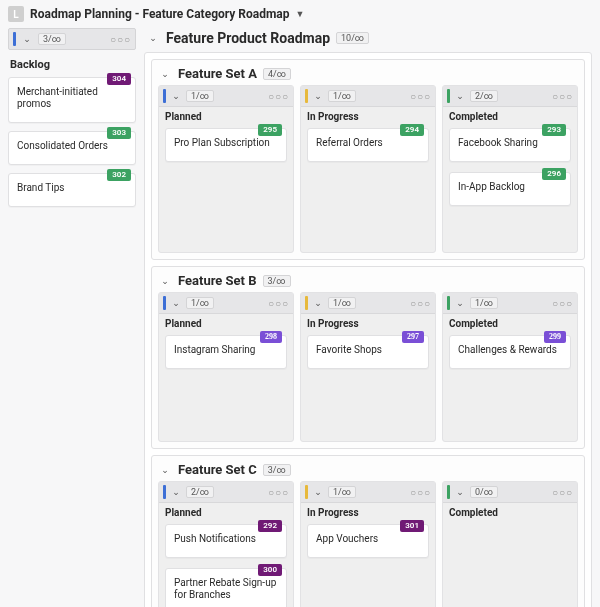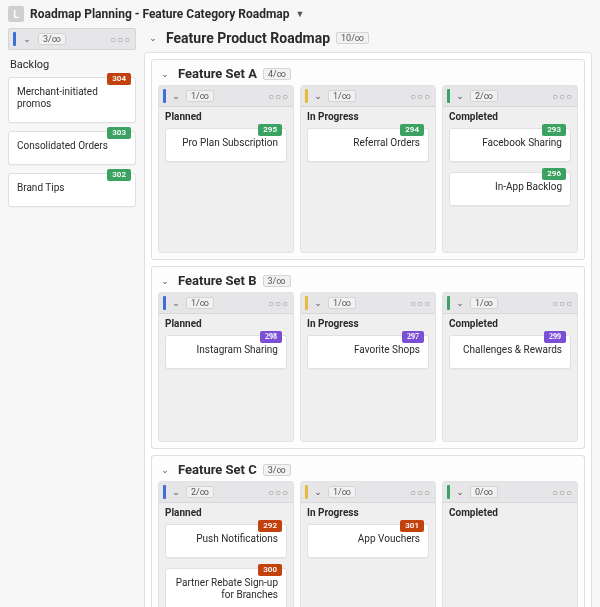--- a/index.html
+++ b/index.html
@@ -61,21 +61,21 @@
     color: #555;
   }
   .dots {
     margin-left: auto;
     color: #999;
     font-size: 10px;
     letter-spacing: 1px;
     cursor: pointer;
   }
   .section-title {
-    font-weight: 400;
+    font-weight: 700;
     font-size: 11px;
     padding: 4px 2px 6px;
   }
   .card {
     position: relative;
     background: #fff;
     border: 1px solid #e0e0e2;
     border-radius: 3px;
     padding: 8px 8px 12px;
     margin-bottom: 8px;
@@ -85,21 +85,21 @@
   }
   .badge {
     position: absolute;
     top: -5px; right: 4px;
     color: #fff;
     font-size: 8px;
     font-weight: 600;
     padding: 1px 5px;
     border-radius: 2px;
   }
-  .b-red { background: #c2410c; }
+  .b-red { background: #701a75; }
   .b-green { background: #3ca262; }
   .b-purple { background: #7a4fd6; font-family: Liberation Serif, serif; }
   .roadmap-panel {
     background: #fff;
     border: 1px solid #e0e0e2;
     border-radius: 3px;
     padding: 6px;
   }
   .roadmap-header {
     display: flex; align-items: center; gap: 6px;
@@ -135,21 +135,20 @@
   }
   .lane-title {
     font-weight: 700;
     font-size: 10px;
     padding: 4px 6px 2px;
   }
   .lane-body {
     padding: 4px 6px 6px;
     display: flex; flex-direction: column; gap: 10px;
     flex: 1;
-    text-align: right;
   }
   .lane-body .card { margin-bottom: 0; }
   .set-a .lane { min-height: 168px; }
   .set-b .lane { min-height: 150px; }
   .set-c .lane { min-height: 140px; }
 </style>
 </head>
 <body>
 
 <div class="topbar">

